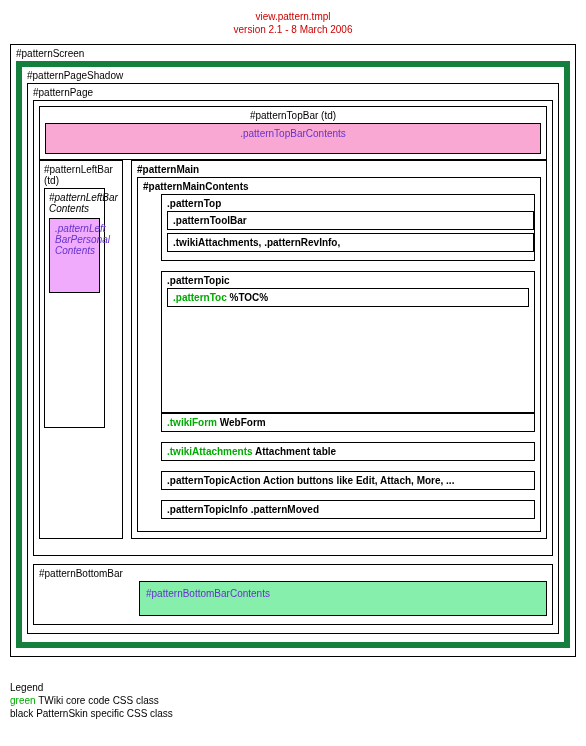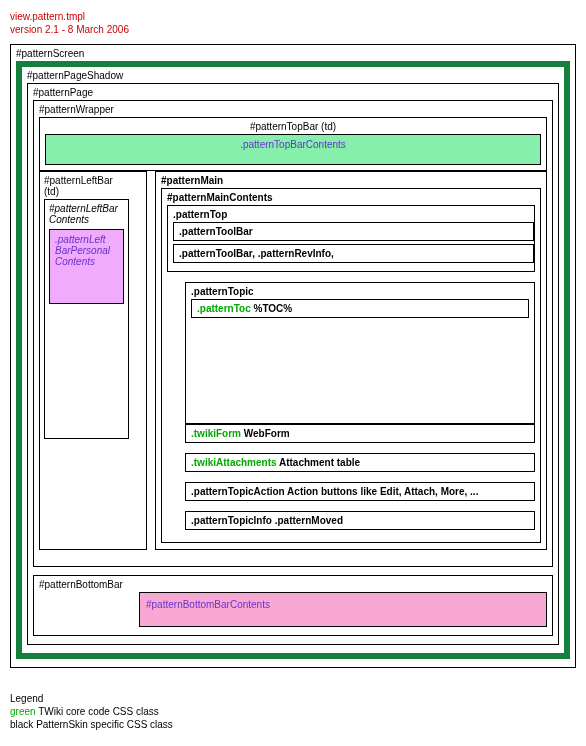--- a/index.html
+++ b/index.html
@@ -6,21 +6,21 @@
       box-sizing: border-box;
     }
     body {
       margin: 0;
       padding: 10px;
       font-family: Arial, Helvetica, sans-serif;
       font-size: 10px;
       background: #fff;
       width: 586px;
     }
-    .red-text { color: #cc0000; }
+    .red-text { color: #cc0000; text-align: center; }
     .green-text { color: #00aa00; }
     .purple-text { color: #6633cc; }
     .black-text { color: #000; }
     .box-label {
       display: block;
       margin-bottom: 2px;
     }
     .header-area {
       margin-bottom: 8px;
     }
@@ -50,32 +50,32 @@
     #patternTopBar {
       border: 1px solid #000;
       padding: 3px 5px 5px 5px;
       margin-top: 2px;
       text-align: center;
     }
     .patternTopBarContents {
       border: 1px solid #000;
       padding: 4px 6px 14px 6px;
       margin-top: 2px;
-      background: #86efac;
+      background: #f9a8d4;
     }
     
     .two-col {
       display: flex;
       gap: 8px;
       margin-bottom: 8px;
     }
     #patternLeftBar {
       border: 1px solid #000;
       padding: 3px 17px 6px 4px;
-      width: 108px;
+      width: 84px;
       flex-shrink: 0;
     }
     #patternLeftBarContents {
       border: 1px solid #000;
       padding: 3px 4px 6px 4px;
       margin-top: 2px;
       height: 240px;
       font-style: italic;
     }
     .patternLeftBarPersonalContents {
@@ -95,20 +95,21 @@
     #patternMainContents {
       border: 1px solid #000;
       padding: 3px 5px 8px 5px;
       margin-top: 2px;
     }
     .inner-section {
       border: 1px solid #000;
       padding: 3px 0 5px 5px;
       margin-top: 2px;
       margin-bottom: 10px;
+      margin-left: 18px;
     }
     .row-box {
       border: 1px solid #000;
       padding: 3px 5px;
       margin-top: 2px;
       margin-bottom: 3px;
     }
     .patternTopic {
       border: 1px solid #000;
       padding: 3px 5px 6px 5px;
@@ -131,21 +132,21 @@
     #patternBottomBar {
       border: 1px solid #000;
       padding: 3px 5px 8px 5px;
       margin-top: 8px;
     }
     #patternBottomBarContents {
       border: 1px solid #000;
       padding: 6px 6px 16px 6px;
       margin-top: 2px;
       margin-left: 100px;
-      background: #f9a8d4;
+      background: #86efac;
     }
     
     .legend {
       margin-top: 24px;
       line-height: 1.3;
     }
   </style>
 </head>
 <body>
 
@@ -157,21 +158,20 @@
 <div id="patternScreen">
   <span class="box-label">#patternScreen</span>
 
   <div id="patternPageShadow">
     <span class="box-label">#patternPageShadow</span>
 
     <div id="patternPage">
       <span class="box-label">#patternPage</span>
 
       <div id="patternWrapper">
-        <span class="box-label">#patternWrapper</span>
 
         <div id="patternTopBar">
           <span class="box-label">#patternTopBar (td)</span>
           <div class="patternTopBarContents">
             <span class="purple-text">.patternTopBarContents</span>
           </div>
         </div>
 
         <div class="two-col">
 
@@ -192,21 +192,21 @@
             <span class="box-label">#patternMain</span>
             <div id="patternMainContents">
               <span class="box-label">#patternMainContents</span>
 
               <div class="inner-section">
                 <span class="box-label">.patternTop</span>
                 <div class="row-box">
                   <span>.patternToolBar</span>
                 </div>
                 <div class="row-box">
-                  <span>.patternToolBar, .patternRevInfo,</span>
+                  <span>.twikiAttachments, .patternRevInfo,</span>
                 </div>
               </div>
 
               <div class="patternTopic">
                 <span class="box-label">.patternTopic</span>
                 <div class="patternToc">
                   <span class="green-text">.patternToc</span><span> %TOC%</span>
                 </div>
               </div>
 

